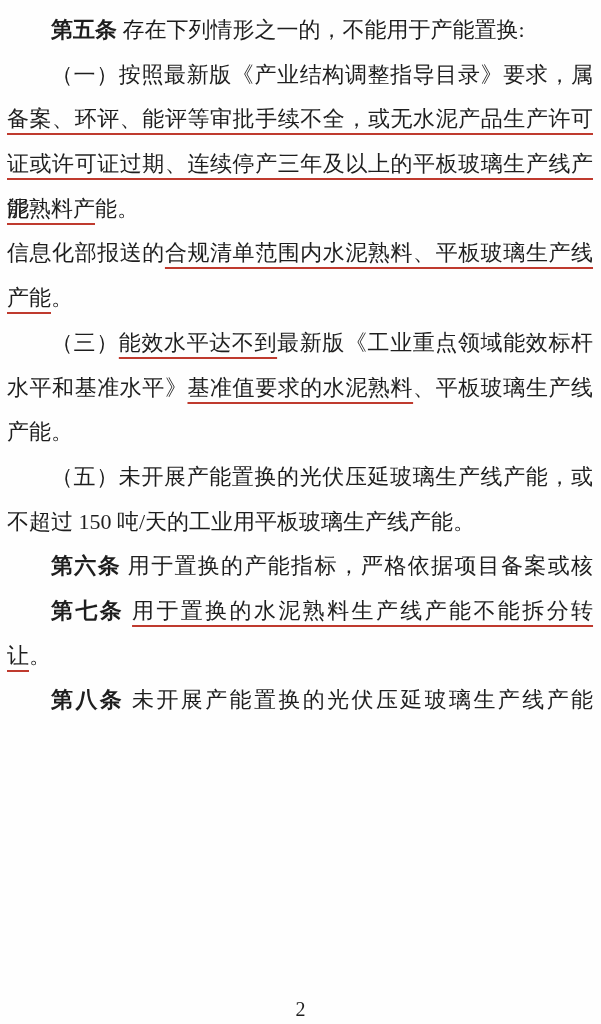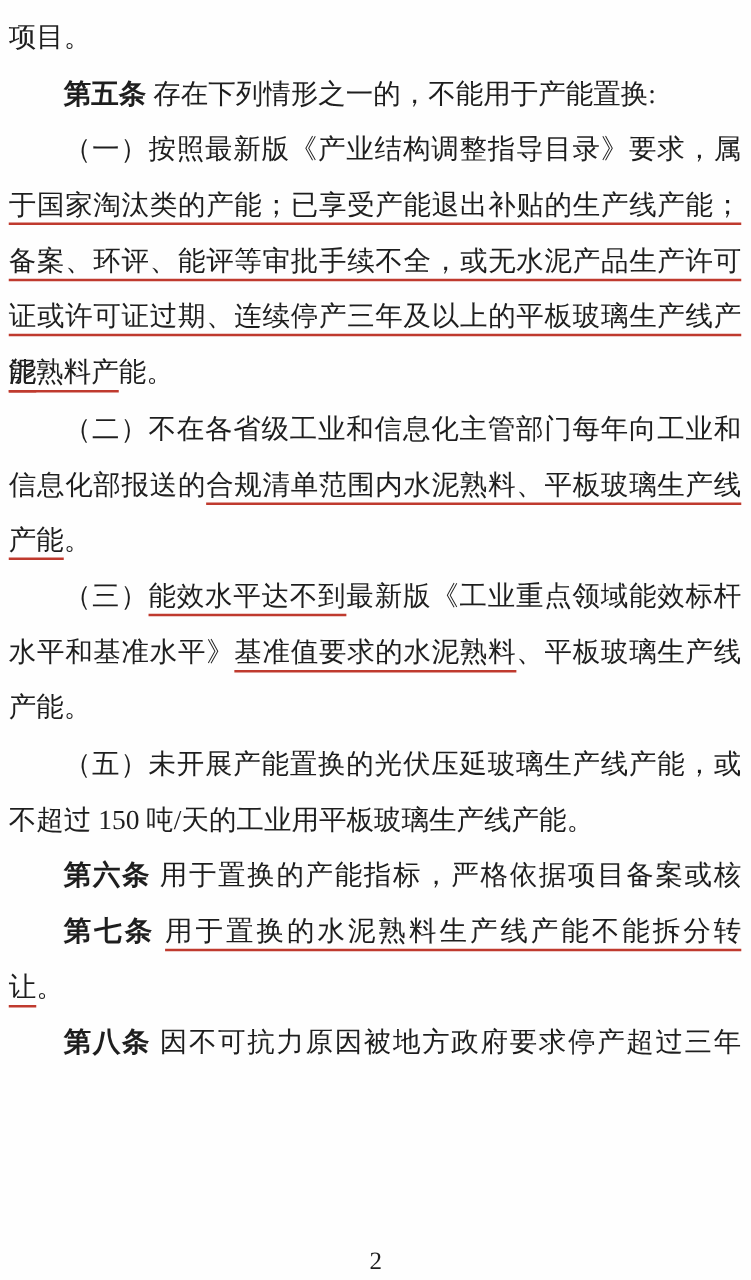--- a/index.html
+++ b/index.html
@@ -44,34 +44,31 @@
     font-size: 20px;
     line-height: 22px;
     color: var(--fg, #1e1e1e);
   }
 </style>
 </head>
 <body>
 
 <div class="page" style="--bg: #fefefe; --fg: #1e1e1e; --ul: #bf3a2e;">
   <div id="doc-body">
-      <div class="line"><span class="seg">项目。</span></div>
       <div class="line ind"><span class="seg b">第五条</span><span class="seg"> 存在下列情形之一的，不能用于产能置换:</span></div>
       <div class="line ind just"><span class="seg">（一）按照最新版《产业结构调整指导目录》要求，属</span></div>
-      <div class="line just"><span class="seg u">于国家淘汰类的产能；已享受产能退出补贴的生产线产能；</span></div>
       <div class="line just"><span class="seg u">备案、环评、能评等审批手续不全，或无水泥产品生产许可</span></div>
       <div class="line just"><span class="seg u">证或许可证过期、连续停产三年及以上的平板玻璃生产线产能</span></div>
       <div class="line"><span class="seg u">泥熟料产</span><span class="seg">能。</span></div>
-      <div class="line ind just"><span class="seg">（二）不在各省级工业和信息化主管部门每年向工业和</span></div>
       <div class="line just"><span class="seg">信息化部报送的</span><span class="seg u">合规清单范围内水泥熟料、平板玻璃生产线</span></div>
       <div class="line"><span class="seg u">产能</span><span class="seg">。</span></div>
       <div class="line ind just"><span class="seg">（三）</span><span class="seg u">能效水平达不到</span><span class="seg">最新版《工业重点领域能效标杆</span></div>
       <div class="line just"><span class="seg">水平和基准水平》</span><span class="seg u">基准值要求的水泥熟料</span><span class="seg">、平板玻璃生产线</span></div>
       <div class="line"><span class="seg">产能。</span></div>
       <div class="line ind just"><span class="seg">（五）未开展产能置换的光伏压延玻璃生产线产能，或</span></div>
       <div class="line"><span class="seg">不超过 150 吨/天的工业用平板玻璃生产线产能。</span></div>
       <div class="line ind just"><span class="seg b">第六条</span><span class="seg"> 用于置换的产能指标，严格依据项目备案或核</span></div>
       <div class="line ind just"><span class="seg b">第七条</span><span class="seg"> </span><span class="seg u">用于置换的水泥熟料生产线产能不能拆分转</span></div>
       <div class="line"><span class="seg u">让</span><span class="seg">。</span></div>
-      <div class="line ind just"><span class="seg b">第八条</span><span class="seg"> 因不可抗力原因被地方政府要求停产超过三年</span></div>
+      <div class="line ind just"><span class="seg b">第八条</span><span class="seg"> 未开展产能置换的光伏压延玻璃生产线产能</span></div>
     </div>
   <div class="pagenum">2</div>
 </div>
 
 </body></html>

